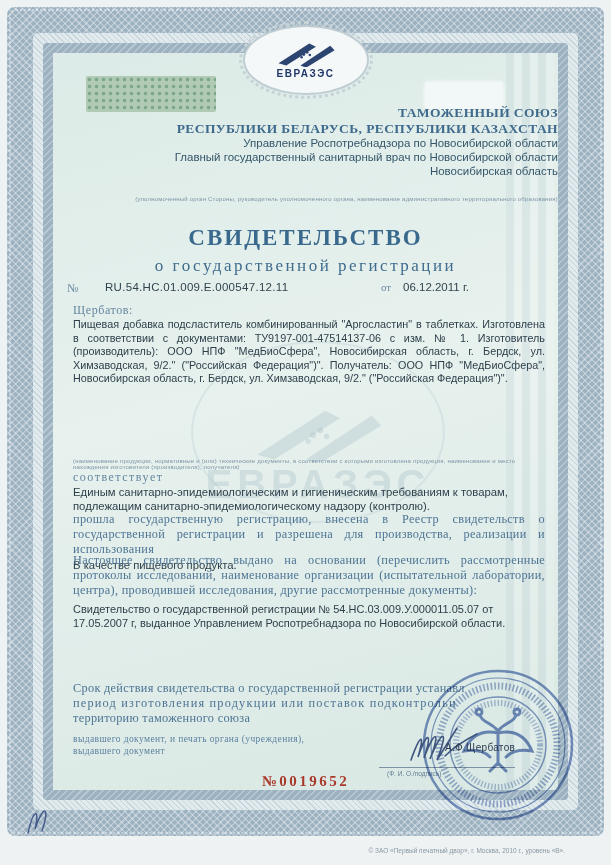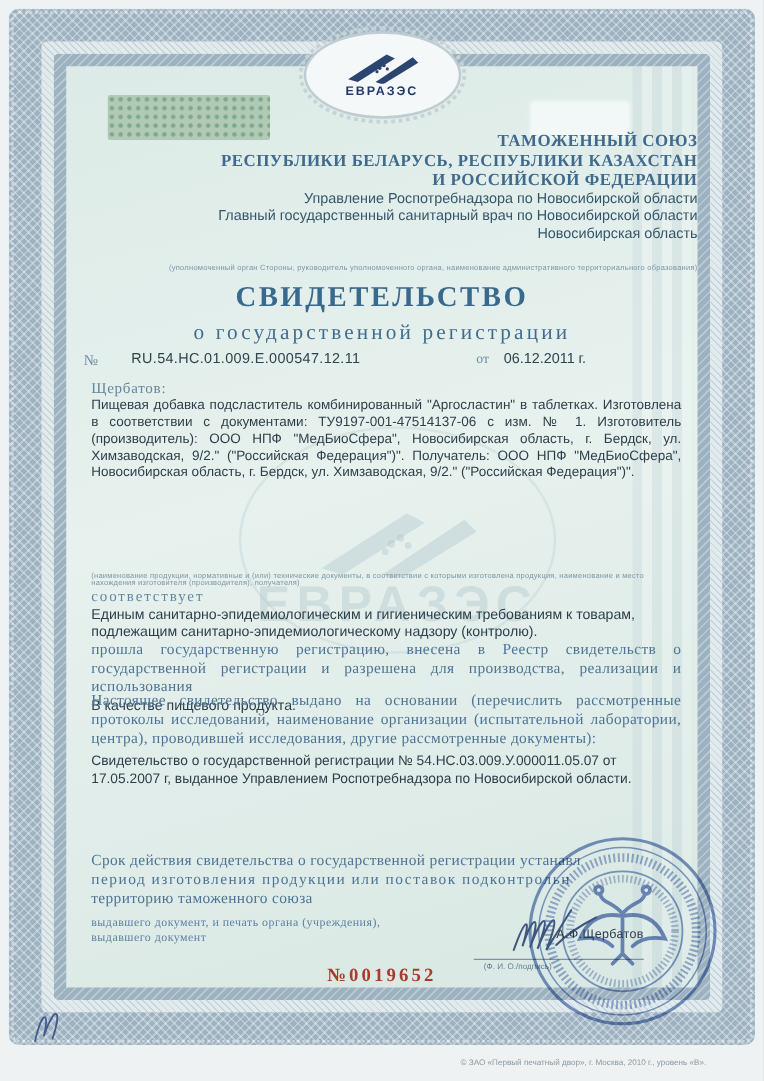--- a/index.html
+++ b/index.html
@@ -95,21 +95,20 @@
           <circle cx="52" cy="29" r="2.2"></circle>
             <circle cx="67" cy="25" r="2.2"></circle>
         </g>
       </svg>
       <div class="wm-text">ЕВРАЗЭС</div>
     </div>
 
     <div class="hdr">
       <div class="h">ТАМОЖЕННЫЙ СОЮЗ</div>
       <div class="h">РЕСПУБЛИКИ БЕЛАРУСЬ, РЕСПУБЛИКИ КАЗАХСТАН</div>
-      <div class="h">И РОССИЙСКОЙ ФЕДЕРАЦИИ</div>
       <div class="o">Управление Роспотребнадзора по Новосибирской области</div>
       <div class="o">Главный государственный санитарный врач по Новосибирской области</div>
       <div class="o">Новосибирская область</div>
       <div class="note">(уполномоченный орган Стороны, руководитель уполномоченного органа, наименование административного территориального образования)</div>
     </div>
 
     <div class="titleblk">
       <div class="t-main">СВИДЕТЕЛЬСТВО</div>
       <div class="t-sub">о государственной регистрации</div>
     </div>

